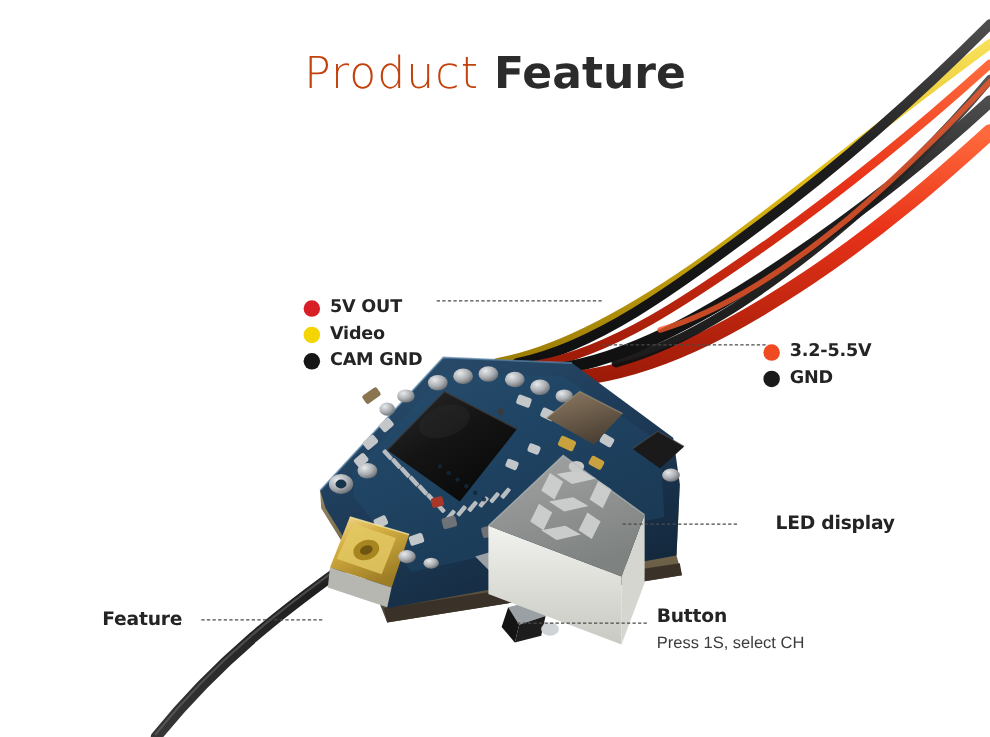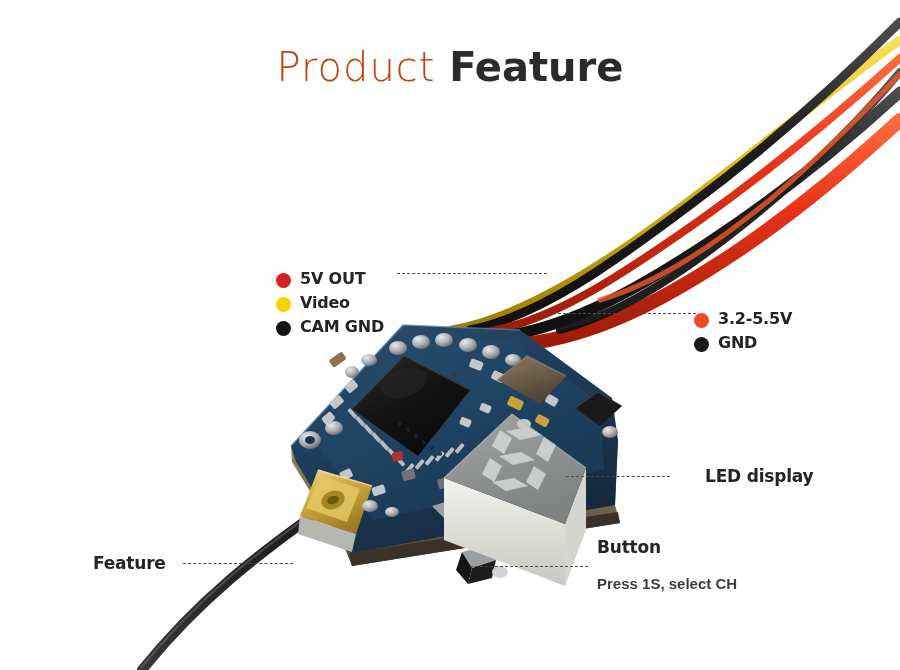--- a/index.html
+++ b/index.html
@@ -334,18 +334,18 @@
   </div>
 
   <div class="callout" style="left:680px; top:466px;margin-left:25px;">
     <div class="callout-title">LED display</div>
   </div>
 
   <div class="callout" style="left:93px; top:553px;">
     <div class="callout-title">Feature</div>
   </div>
 
-  <div class="callout" style="left:597px; top:537px;">
+  <div class="callout" style="left:597px; top:550px;">
     <div class="callout-title">Button</div>
-    <div class="callout-sub" style="margin-top:16px;font-weight:bold;">Press 1S, select CH</div>
+    <div class="callout-sub" style="margin-top:4px;">Press 1S, select CH</div>
   </div>
 
 </div>
 
 </body></html>

